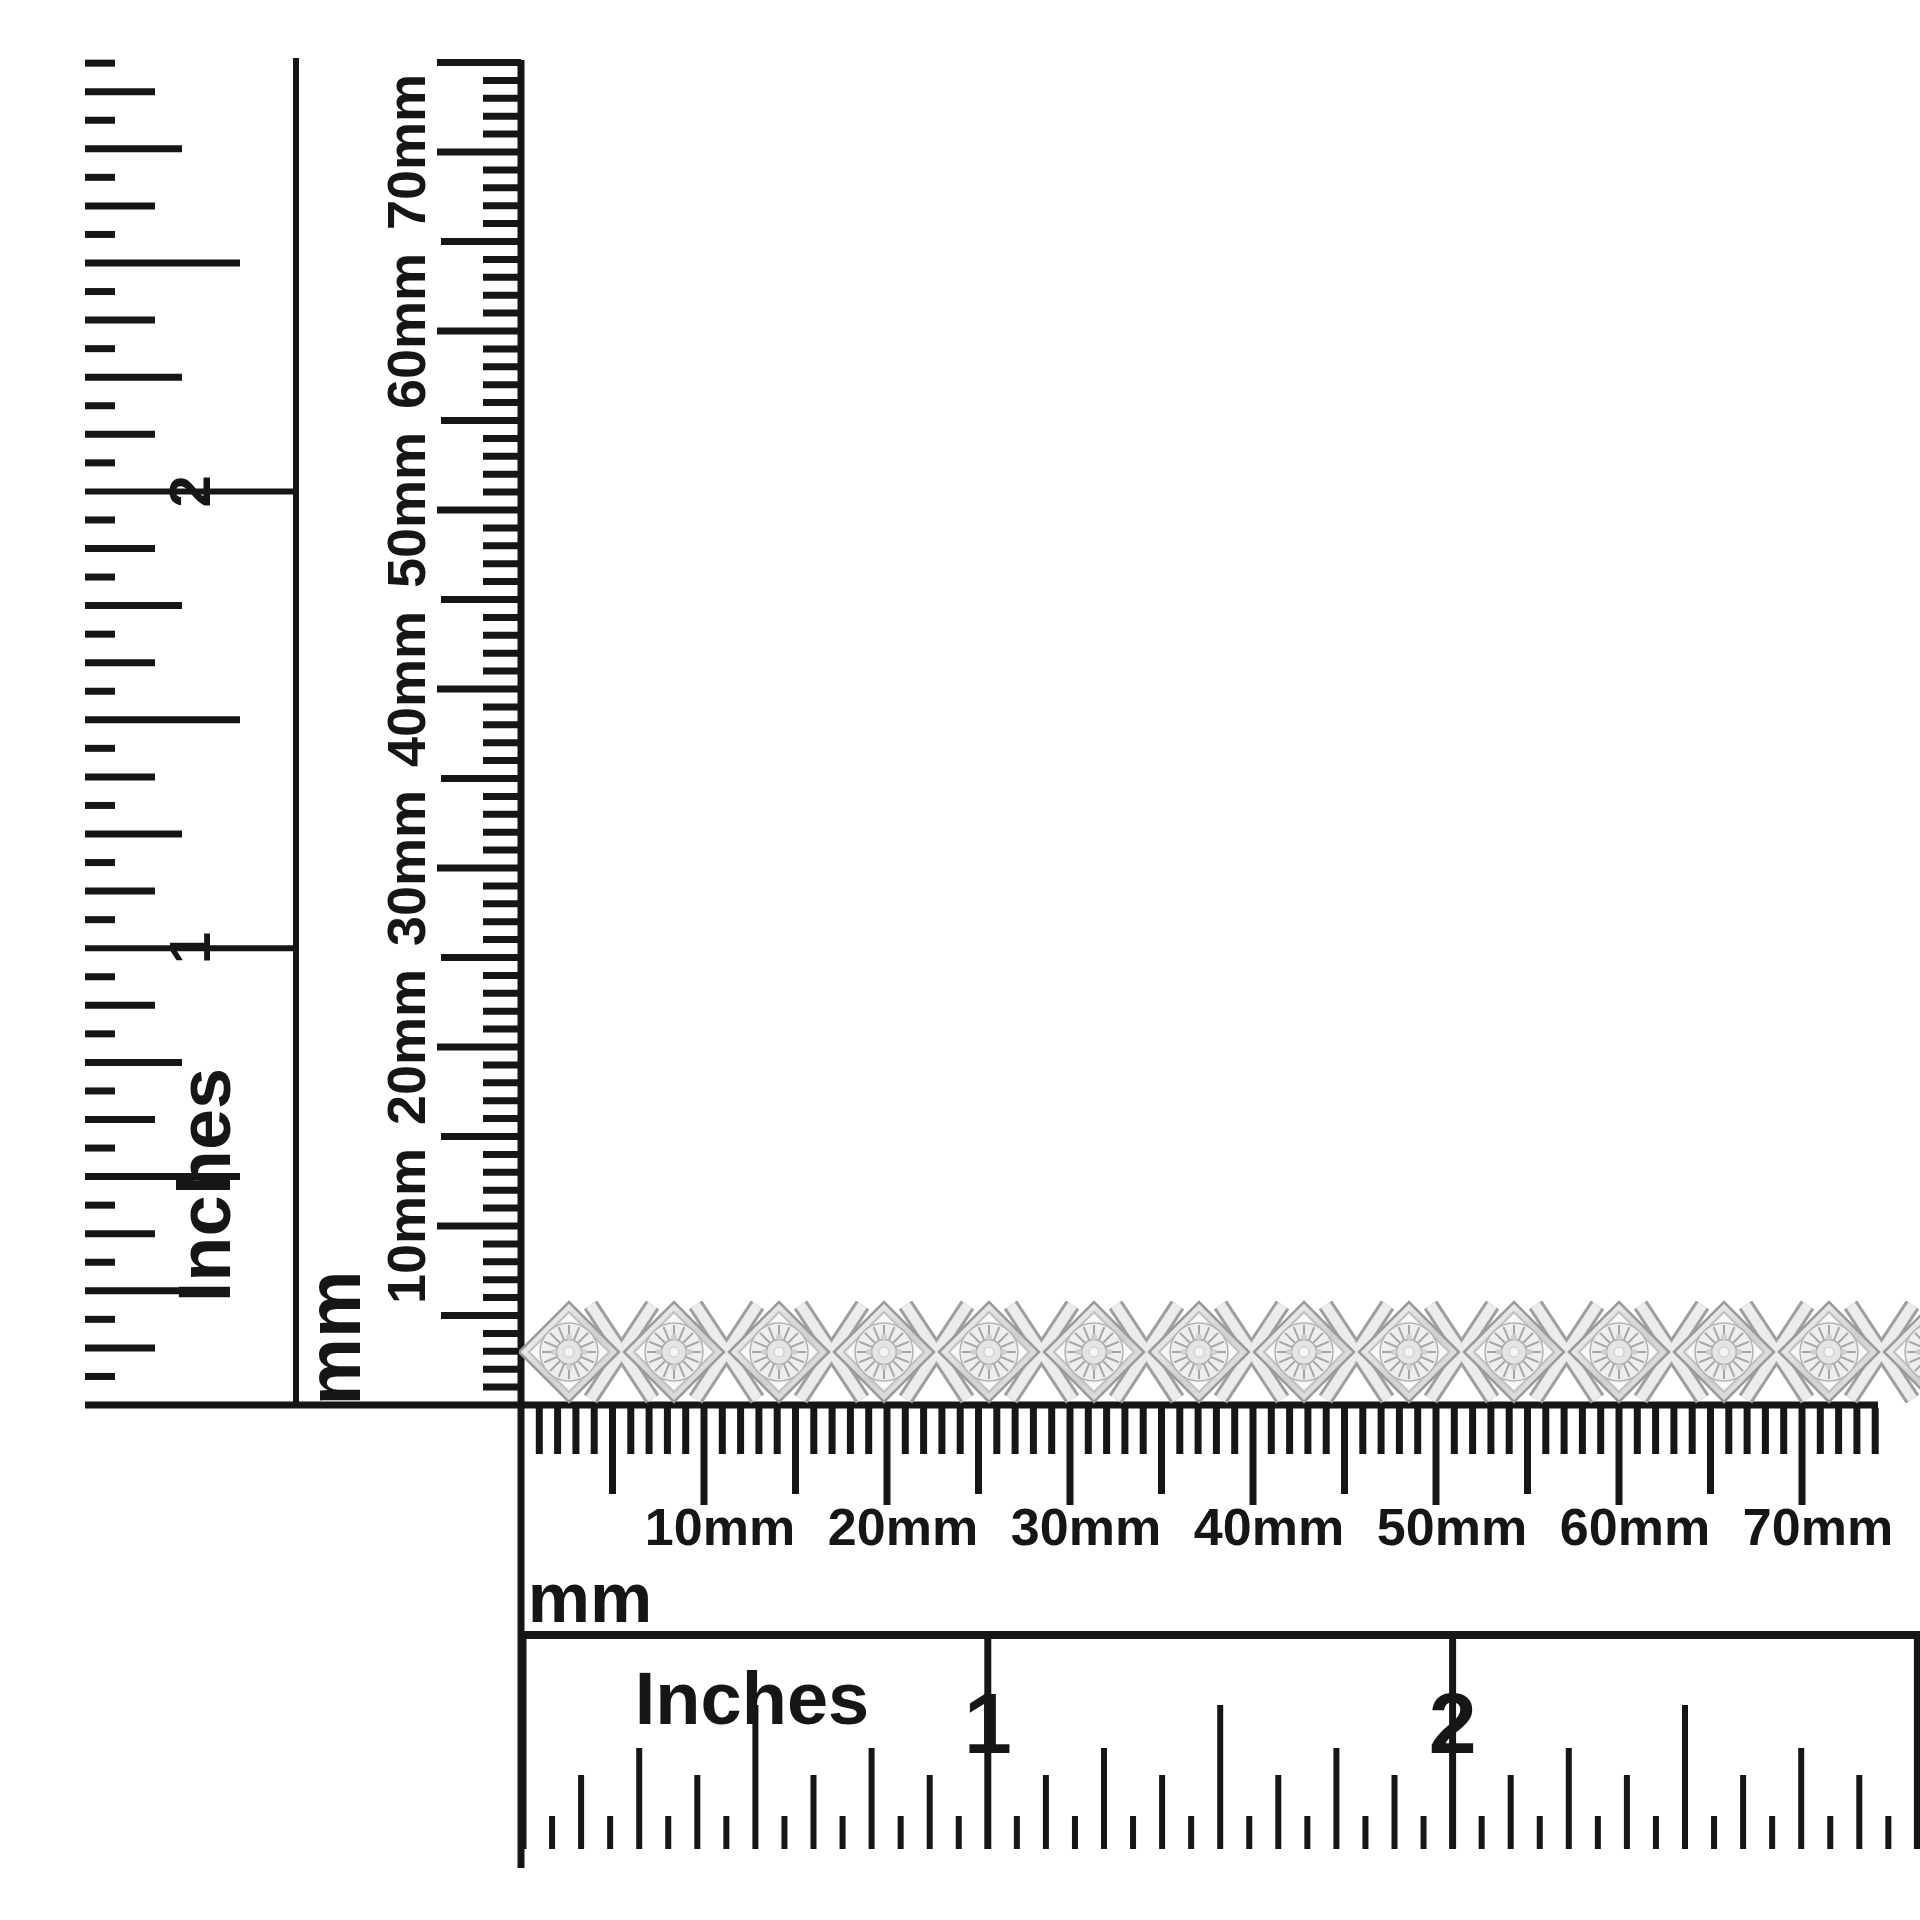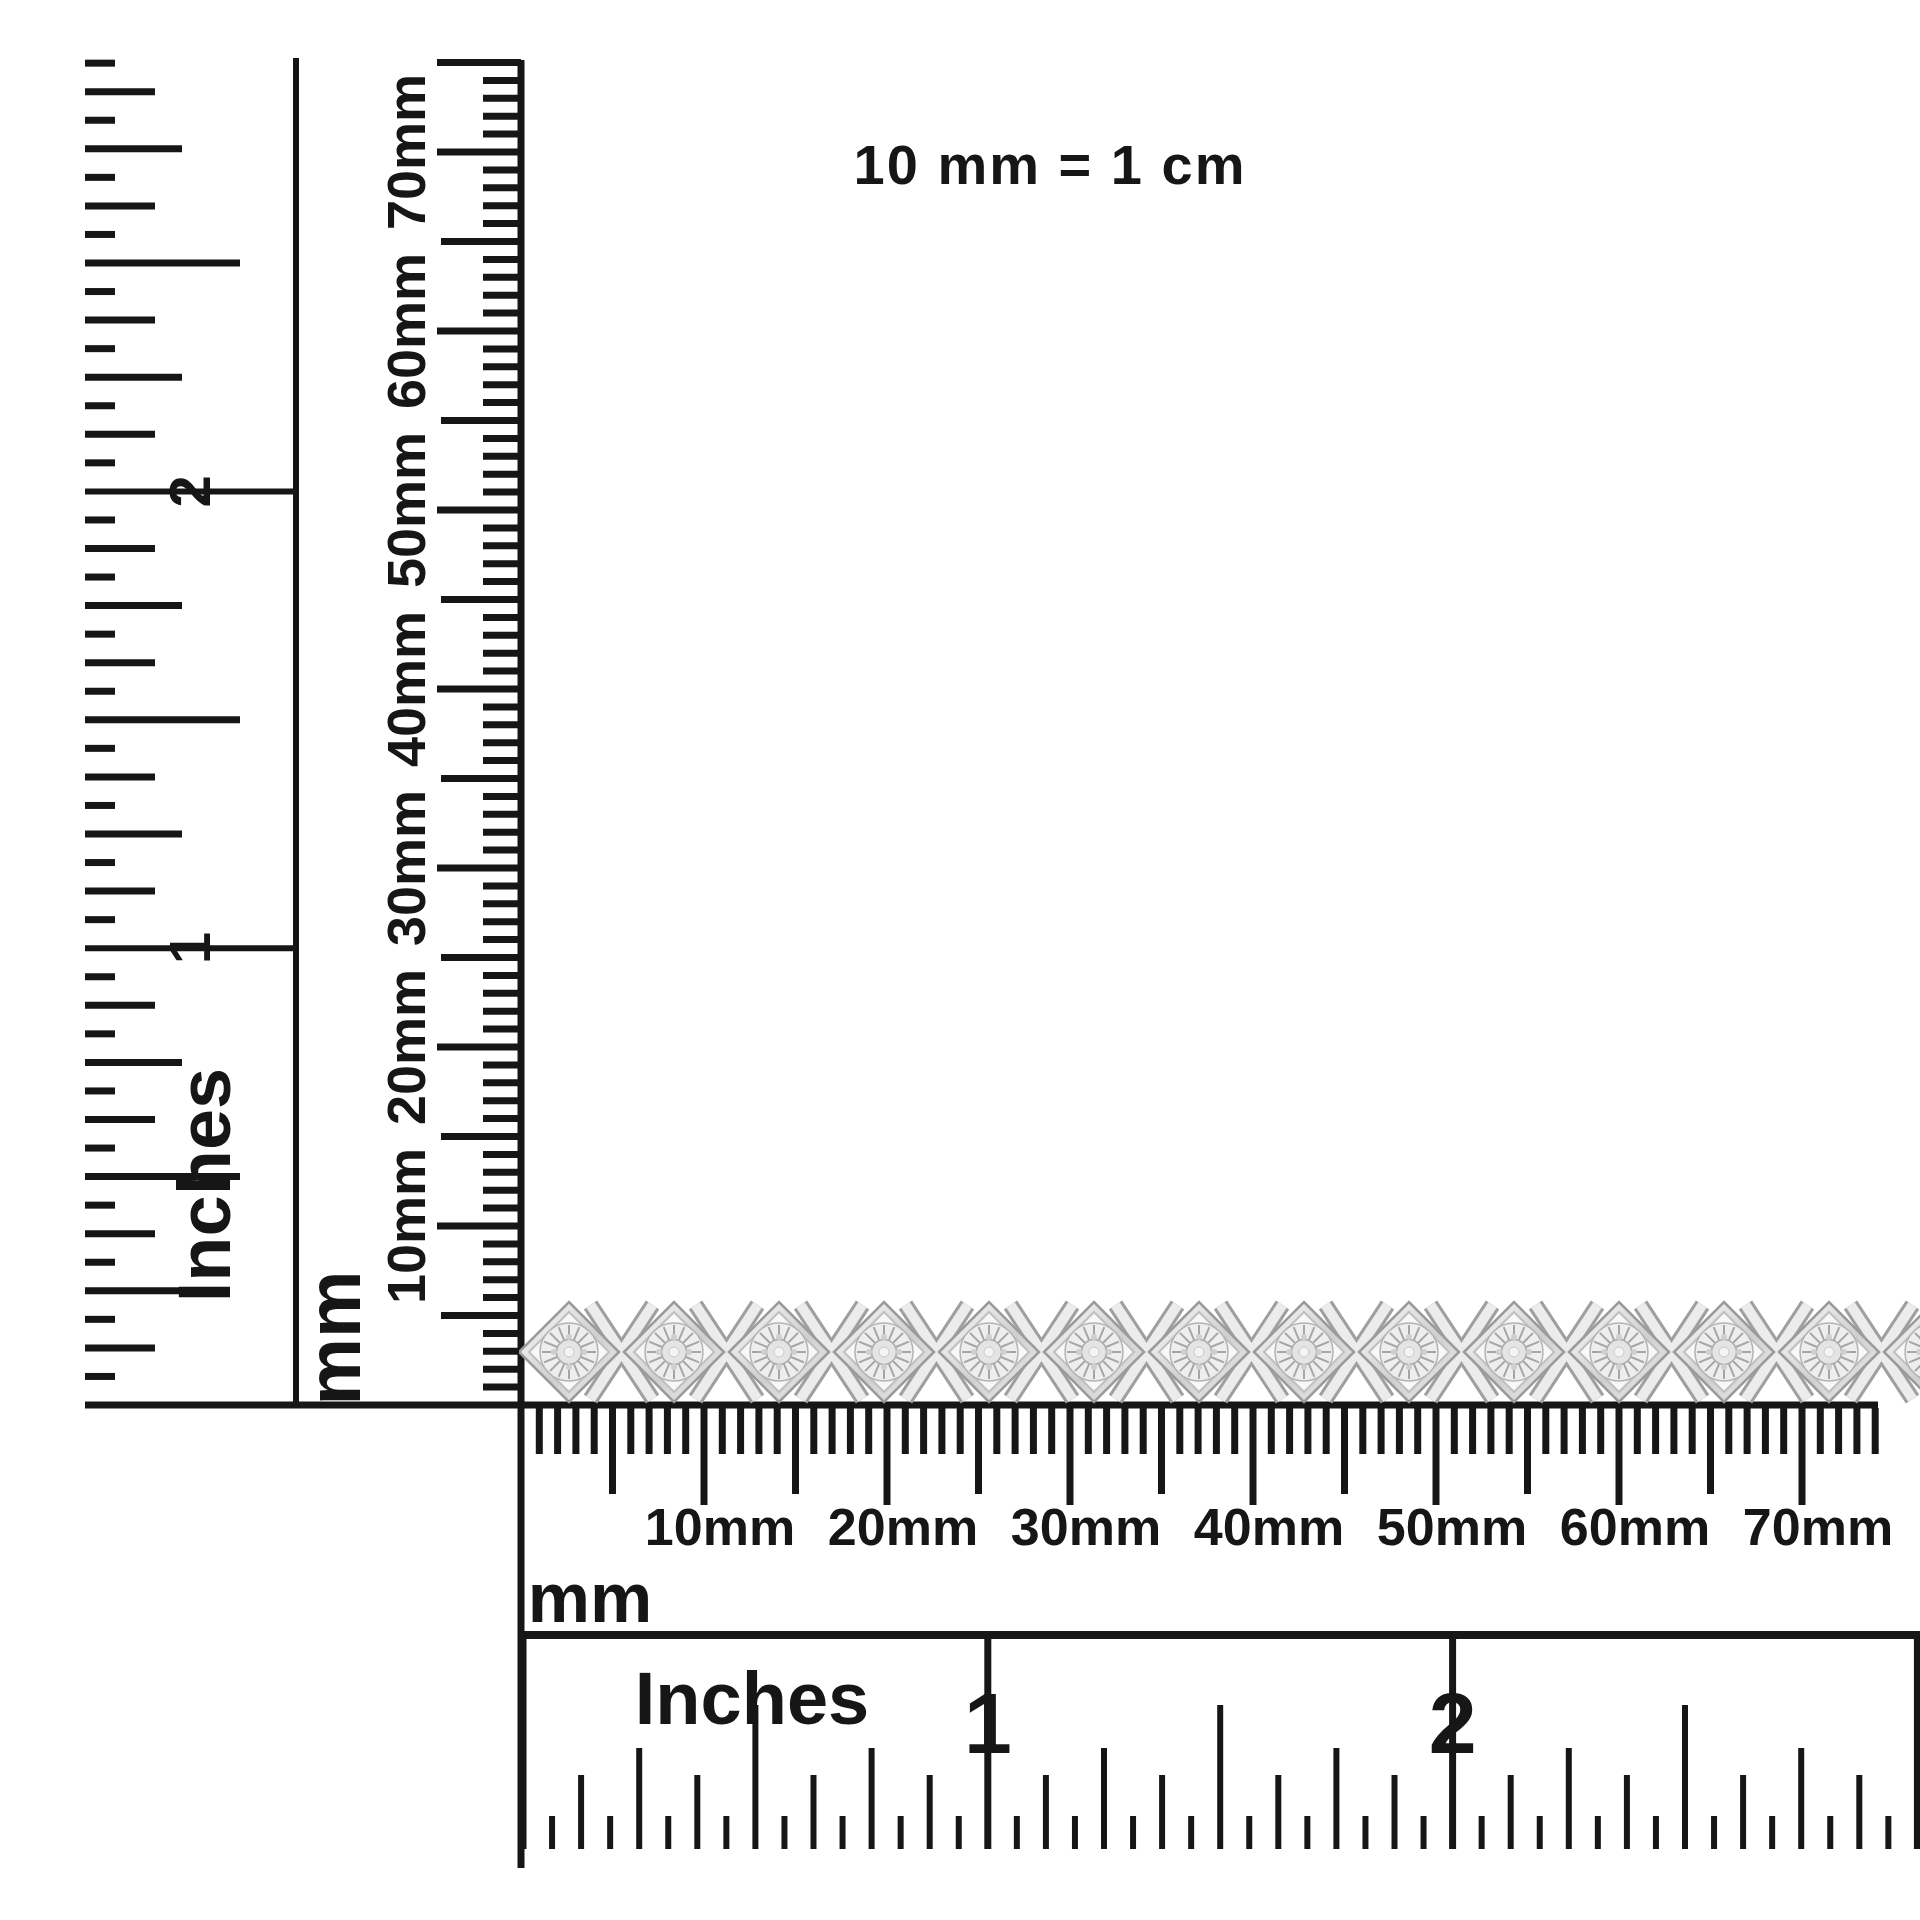--- a/index.html
+++ b/index.html
@@ -12,21 +12,20 @@
     position:absolute;left:840px;top:132px;width:420px;text-align:center;
     font-size:56px;font-weight:700;color:#161616;letter-spacing:2px;white-space:nowrap;
   }
   text{fill:#161616;}
 </style>
 </head>
 <body>
 
 <div id="stage">
 
-  <div id="scale-note">10 mm = 1 cm</div>
 
   <svg id="scene" width="1920" height="1920" viewBox="0 0 1920 1920">
     <defs>
       <linearGradient id="mg" x1="0" y1="0" x2="1" y2="1">
         <stop offset="0" stop-color="#ffffff"></stop>
         <stop offset="0.55" stop-color="#cfcfcf"></stop>
         <stop offset="1" stop-color="#efefef"></stop>
       </linearGradient>
       <clipPath id="braceletClip">
           <rect x="519" y="1290" width="1401" height="120"></rect>

